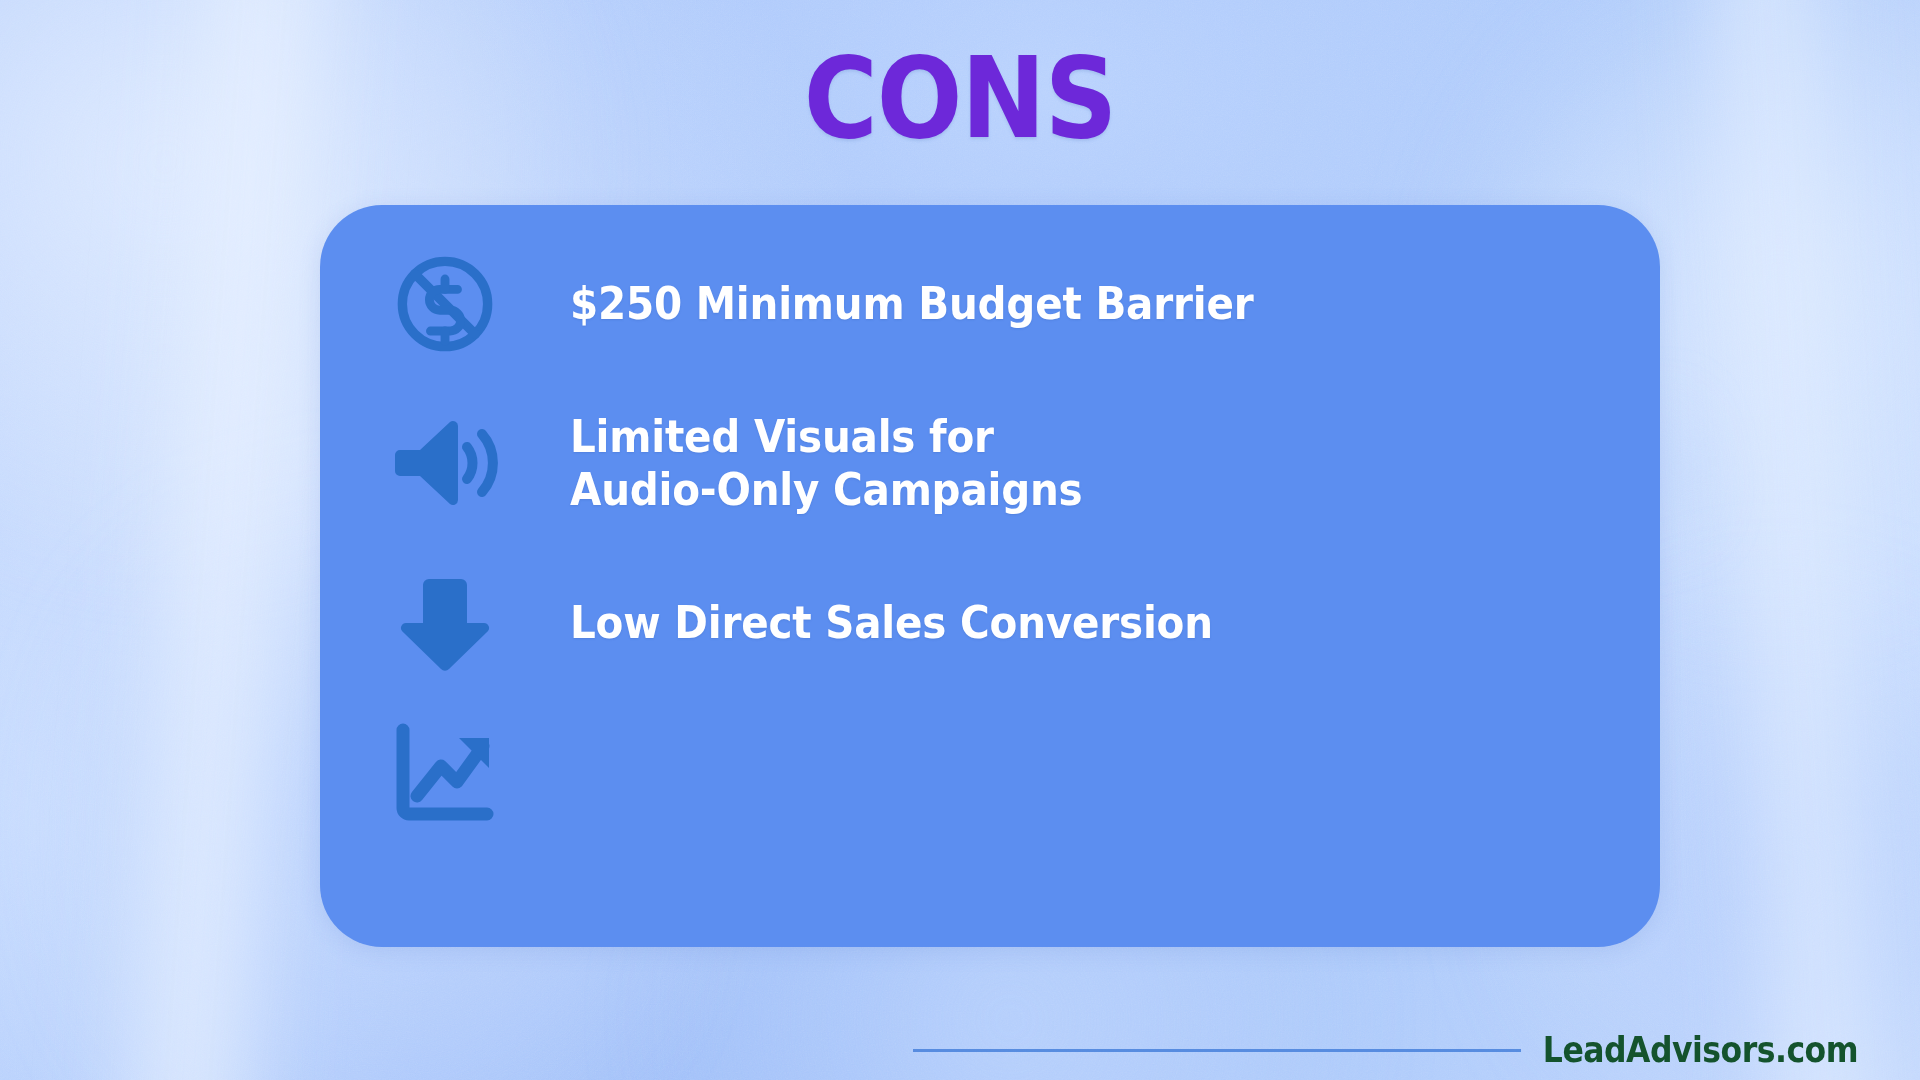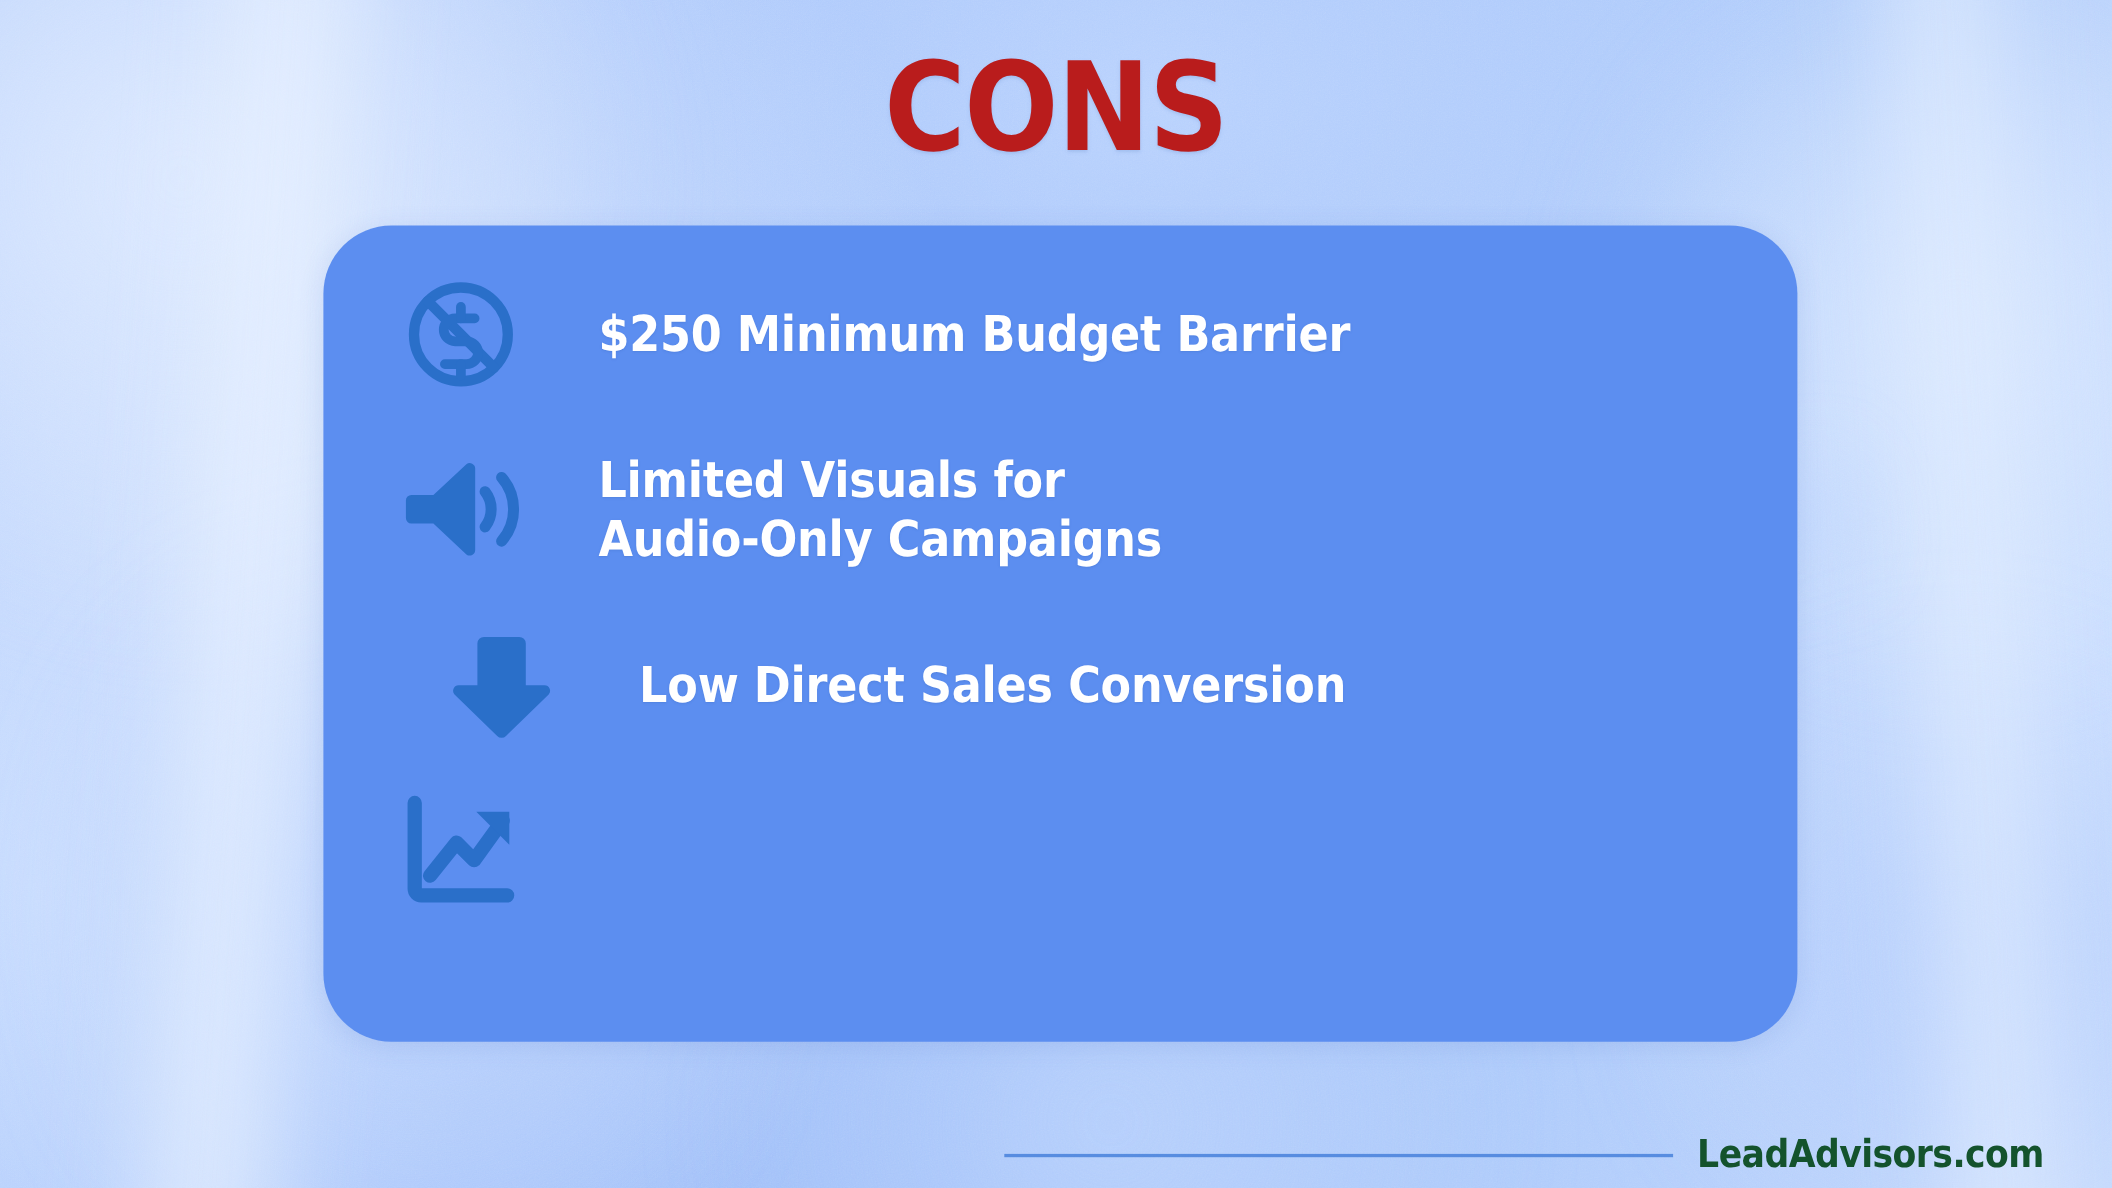--- a/index.html
+++ b/index.html
@@ -96,30 +96,30 @@
     position: absolute;
     top: 42px;
     left: 0;
     width: 1920px;
     text-align: center;
     z-index: 3;
     font-size: 112px;
     line-height: 1;
     font-weight: bold;
     letter-spacing: -1px;
-    color: #b91c1c;
+    color: #6d28d9;
     font-family: "DejaVu Sans", sans-serif;
     font-stretch: condensed;
     text-shadow: 0 2px 3px rgba(120,155,215,0.35);
   }
 
   
   #cons-card {
     position: absolute;
-    left: 294px;
+    left: 320px;
     top: 205px;
     width: 1340px;
     height: 742px;
     background: #5c8ef0;
     border-radius: 62px;
     z-index: 2;
     box-shadow: 0 4px 22px rgba(80,120,200,0.16);
   }
 
   .cons-list {
@@ -150,21 +150,21 @@
     font-family: "DejaVu Sans", sans-serif;
     font-stretch: condensed;
     letter-spacing: -0.2px;
     text-shadow: 0 1px 2px rgba(50,95,180,0.25);
     white-space: pre-line;
   }
 
   
   #row-0 { top: 25px;  height: 148px; }
   #row-1 { top: 173px; height: 170px; }
-  #row-2 { top: 343px; height: 150px; padding-left: 37px; }
+  #row-2 { top: 343px; height: 150px; }
   #row-3 { top: 493px; height: 150px; }
   #row-4 { top: 623px; height: 150px; }
 
   .icon-svg { display: block; }
 
   
   #footer {
     position: absolute;
     left: 0;
     top: 1020px;

